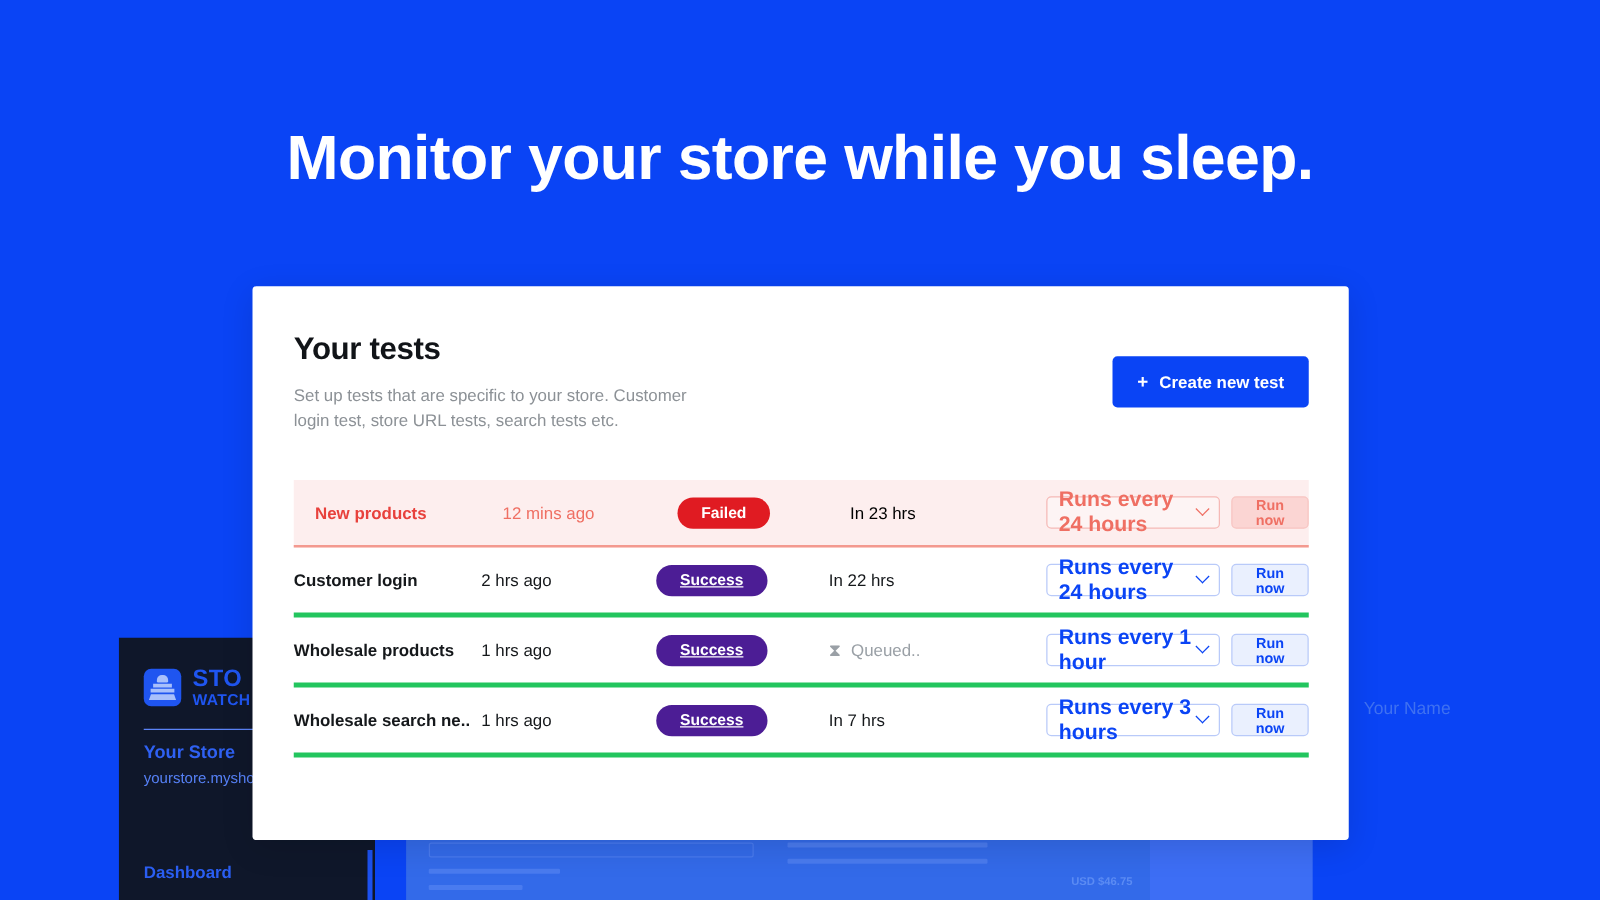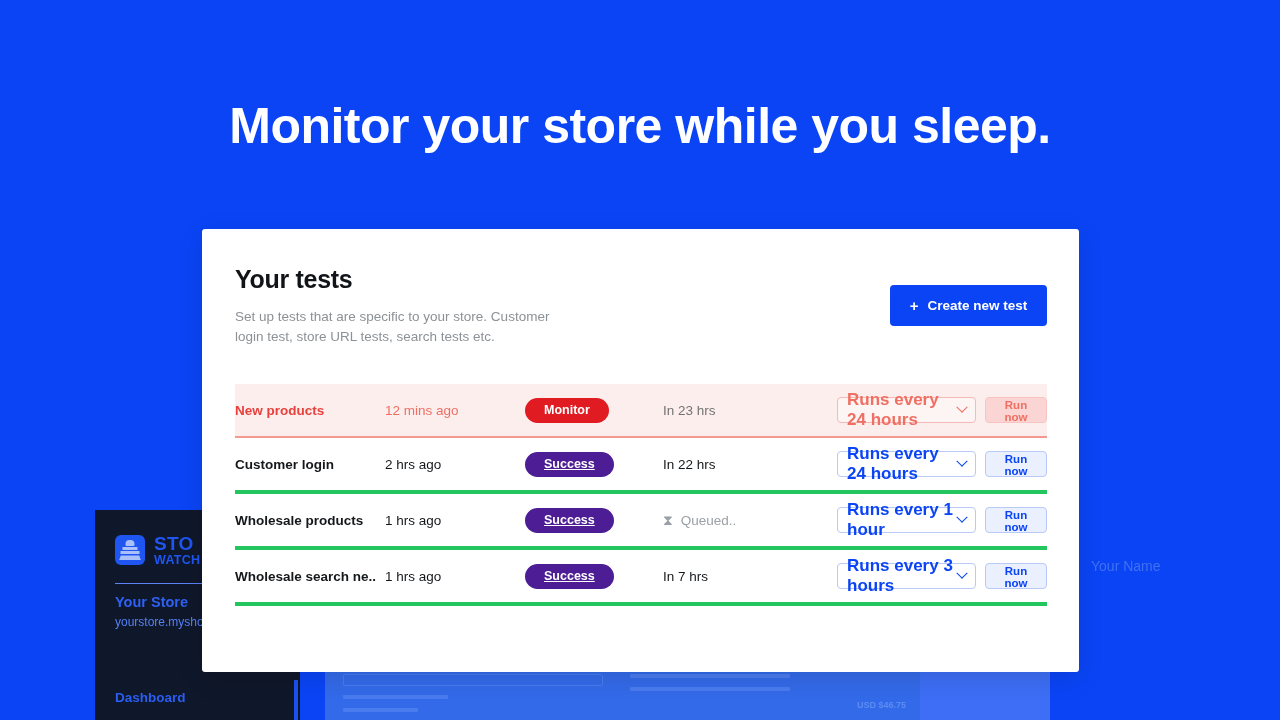--- a/index.html
+++ b/index.html
@@ -339,41 +339,42 @@
   .c-act   { flex: 1 1 auto; display: flex; align-items: center; gap: 9px; justify-content: flex-end; }
 
   .trow {
     height: 52px;
     border-bottom: 4px solid #22c55e;
     position: relative;
   }
   .trow.failed {
     background: #fdeeee;
     border-bottom: 2px solid #f3998f;
+    padding-left: 17px;
   }
   .cell-name {
     font-size: 13.5px;
     font-weight: 700;
     color: #15181b;
     white-space: nowrap;
   }
   .trow.failed .cell-name { color: #e8413c; }
   .cell-last {
     font-size: 13.5px;
     color: #15181b;
   }
   .trow.failed .cell-last { color: #ef6f63; }
   .cell-next {
     font-size: 13.5px;
     color: #15181b;
     display: flex;
     align-items: center;
     gap: 8px;
   }
-  .trow.failed .cell-next { color: #737373; }
+  .trow.failed .cell-next { color: #000000; }
   .queued-text { color: #9aa0a6; }
   .hourglass {
     font-size: 14px;
     color: #9aa0a6;
     line-height: 1;
   }
 
   .pill {
     display: inline-flex;
     align-items: center;
@@ -503,21 +504,21 @@
   <button class="create-btn">
     <span class="plus-icon">+</span>
     <span>Create new test</span>
   </button>
 
   <div class="tbl">
     <div id="rows-container">
         <div class="trow failed">
           <div class="cell-name c-name">New products</div>
           <div class="cell-last c-last">12 mins ago</div>
-          <div class="c-stat"><span class="pill failed">Monitor</span></div>
+          <div class="c-stat"><span class="pill failed">Failed</span></div>
           <div class="cell-next c-next">
             <span class="">In 23 hrs</span>
           </div>
           <div class="c-act">
             <div class="sel">
               <span>Runs every 24 hours</span>
               <span class="chev"></span>
             </div>
             <button class="runbtn">Run now</button>
           </div>

